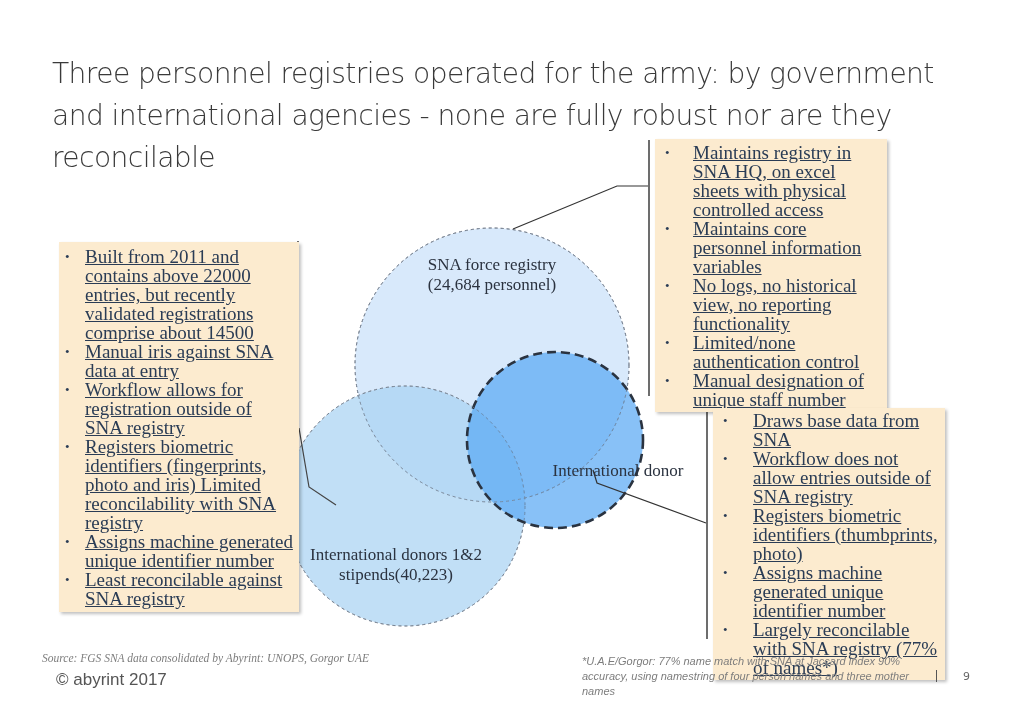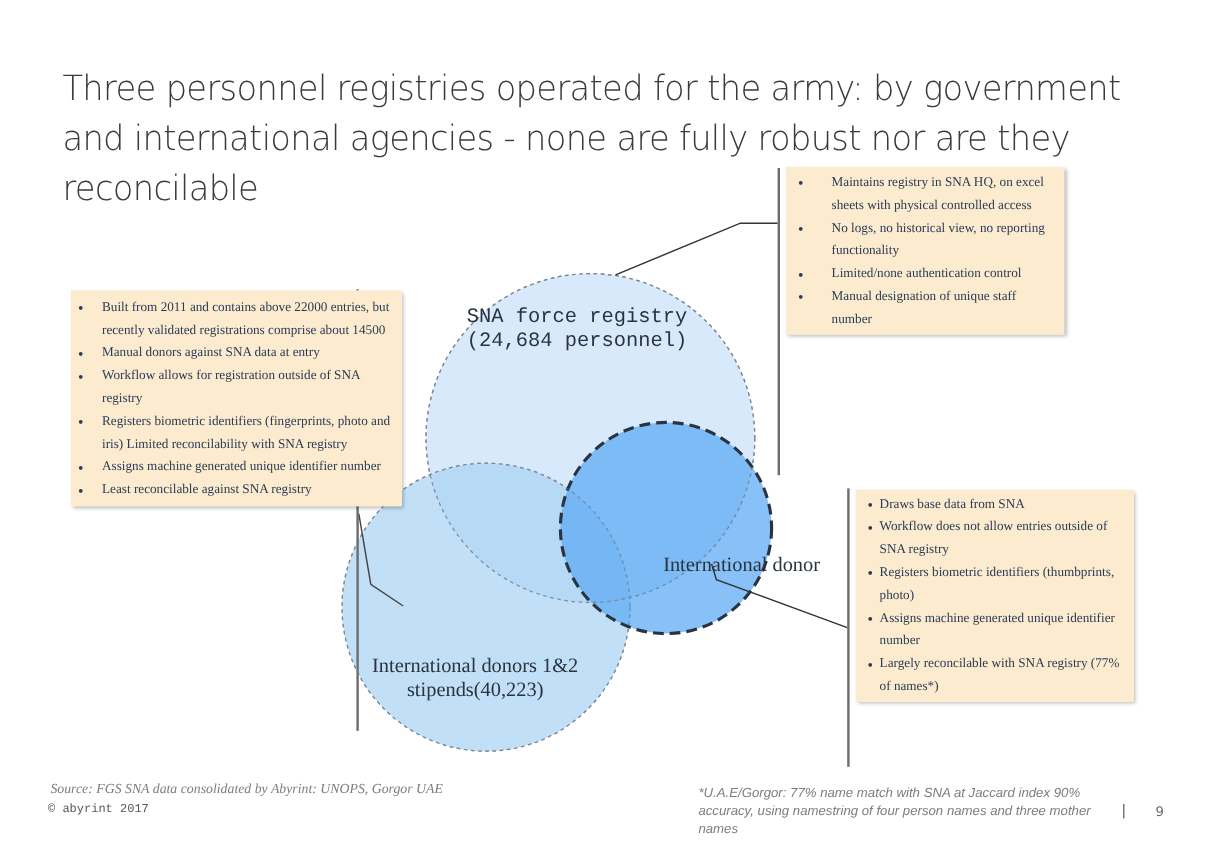--- a/index.html
+++ b/index.html
@@ -11,38 +11,39 @@
     transform: scaleX(0.97); transform-origin: left top;
   }
   .venn { position: absolute; left: 0; top: 0; width: 1024px; height: 709px; }
   .circle-label {
     position: absolute; font-family: "Liberation Serif", serif; font-size: 17px;
     line-height: 20px; color: #2b3340; text-align: center; white-space: nowrap;
   }
   .note-box {
     position: absolute; background: #fcebcf;
     box-shadow: 2px 2px 3px rgba(0,0,0,0.25);
-    font-family: "Liberation Serif", serif; font-size: 11px; line-height: 19px; color: #2a3c55;
+    font-family: "Liberation Serif", serif; font-size: 19px; line-height: 19px; color: #2a3c55;
     box-sizing: border-box;
+    text-decoration: underline;
   }
   .note-box ul { list-style: none; margin: 0; padding: 0; }
   .note-box li { position: relative; padding-left: 26px; }
   .note-box li::before { content: "•"; position: absolute; left: 6px; top: 0; color: #2a3c55; font-size: 13px; }
   .note-box.right-top li { padding-left: 38px; }
   .note-box.right-top li::before { left: 10px; }
-  .note-box.right-bottom li { padding-left: 20px; }
+  .note-box.right-bottom li { padding-left: 40px; }
   .note-box.right-bottom li::before { left: 10px; }
   .bar { position: absolute; width: 2px; background: #6d6d6d; }
   .source {
     position: absolute; left: 42px; top: 652px; font-family: "Liberation Serif", serif;
     font-style: italic; font-size: 11.5px; color: #7d7d7d;
   }
   .copyright {
-    position: absolute; left: 40px; top: 670px; font-family: Liberation Mono, monospace;
-    font-size: 10px; color: #555555;
+    position: absolute; left: 56px; top: 670px; font-family: Liberation Sans, sans-serif;
+    font-size: 17px; color: #555555;
   }
   .footnote {
     position: absolute; left: 582px; top: 654px; width: 360px; font-family: Liberation Sans, sans-serif;
     font-style: italic; font-size: 11px; line-height: 15px; color: #7d7d7d;
   }
   .footnote-divider { position: absolute; left: 936px; top: 670px; width: 1px; height: 12px; background: #555; }
   .page-number {
     position: absolute; left: 963px; top: 670px; font-family: "DejaVu Sans", sans-serif;
     font-size: 11px; color: #666666;
   }
@@ -66,50 +67,51 @@
     </g>
 
     <circle cx="492" cy="365" r="137" fill="none" stroke="#7a8594" stroke-width="1" stroke-dasharray="3,3" opacity="0.8"></circle>
     <circle cx="405" cy="506" r="120" fill="none" stroke="#7a8594" stroke-width="1" stroke-dasharray="3,3" opacity="0.6"></circle>
 
     <polyline points="513,229 617,186 648,186" fill="none" stroke="#333" stroke-width="1.2"></polyline>
     <polyline points="299,428 309,487 336,505" fill="none" stroke="#444" stroke-width="1.2"></polyline>
     <polyline points="593,470 597,483 706,523" fill="none" stroke="#333" stroke-width="1.2"></polyline>
   </svg>
 
-  <div class="circle-label" style="left:389px; top:255px; width:160px;font-family:Liberation Mono, monospace;">
+  <div class="circle-label" style="left:412px; top:255px; width:160px;">
     <div>SNA force registry</div>
     <div>(24,684 personnel)</div>
   </div>
   <div class="circle-label" style="left:290px; top:545px; width:212px;">
     <div>International donors 1&amp;2</div>
     <div>stipends(40,223)</div>
   </div>
   <div class="circle-label" style="left:534px; top:461px; width:168px;">
     <div>International donor</div>
   </div>
 
   <div class="bar" style="left:297px; top:241px; height:368px;"></div>
   <div class="bar" style="left:648px; top:140px; height:256px;"></div>
   <div class="bar" style="left:706px; top:407px; height:232px;"></div>
 
-  <div class="note-box left" style="left:59px; top:242px; width:276px; padding:5px 6px 4px 0;">
+  <div class="note-box left" style="left:59px; top:242px; width:240px; padding:5px 6px 4px 0;">
     <ul>
       <li>Built from 2011 and contains above 22000 entries, but recently validated registrations comprise about 14500</li>
-      <li>Manual donors against SNA data at entry</li>
+      <li>Manual iris against SNA data at entry</li>
       <li>Workflow allows for registration outside of SNA registry</li>
       <li>Registers biometric identifiers (fingerprints, photo and iris) Limited reconcilability with SNA registry</li>
       <li>Assigns machine generated unique identifier number</li>
       <li>Least reconcilable against SNA registry</li>
     </ul>
   </div>
 
   <div class="note-box right-top" style="left:655px; top:139px; width:232px; padding:4px 6px 3px 0;">
     <ul>
       <li>Maintains registry in SNA HQ, on excel sheets with physical controlled access</li>
+      <li>Maintains core personnel information variables</li>
       <li>No logs, no historical view, no reporting functionality</li>
       <li>Limited/none authentication control</li>
       <li>Manual designation of unique staff number</li>
     </ul>
   </div>
 
   <div class="note-box right-bottom" style="left:713px; top:408px; width:232px; padding:3px 4px 3px 0;">
     <ul>
       <li>Draws base data from SNA</li>
       <li>Workflow does not allow entries outside of SNA registry</li>

